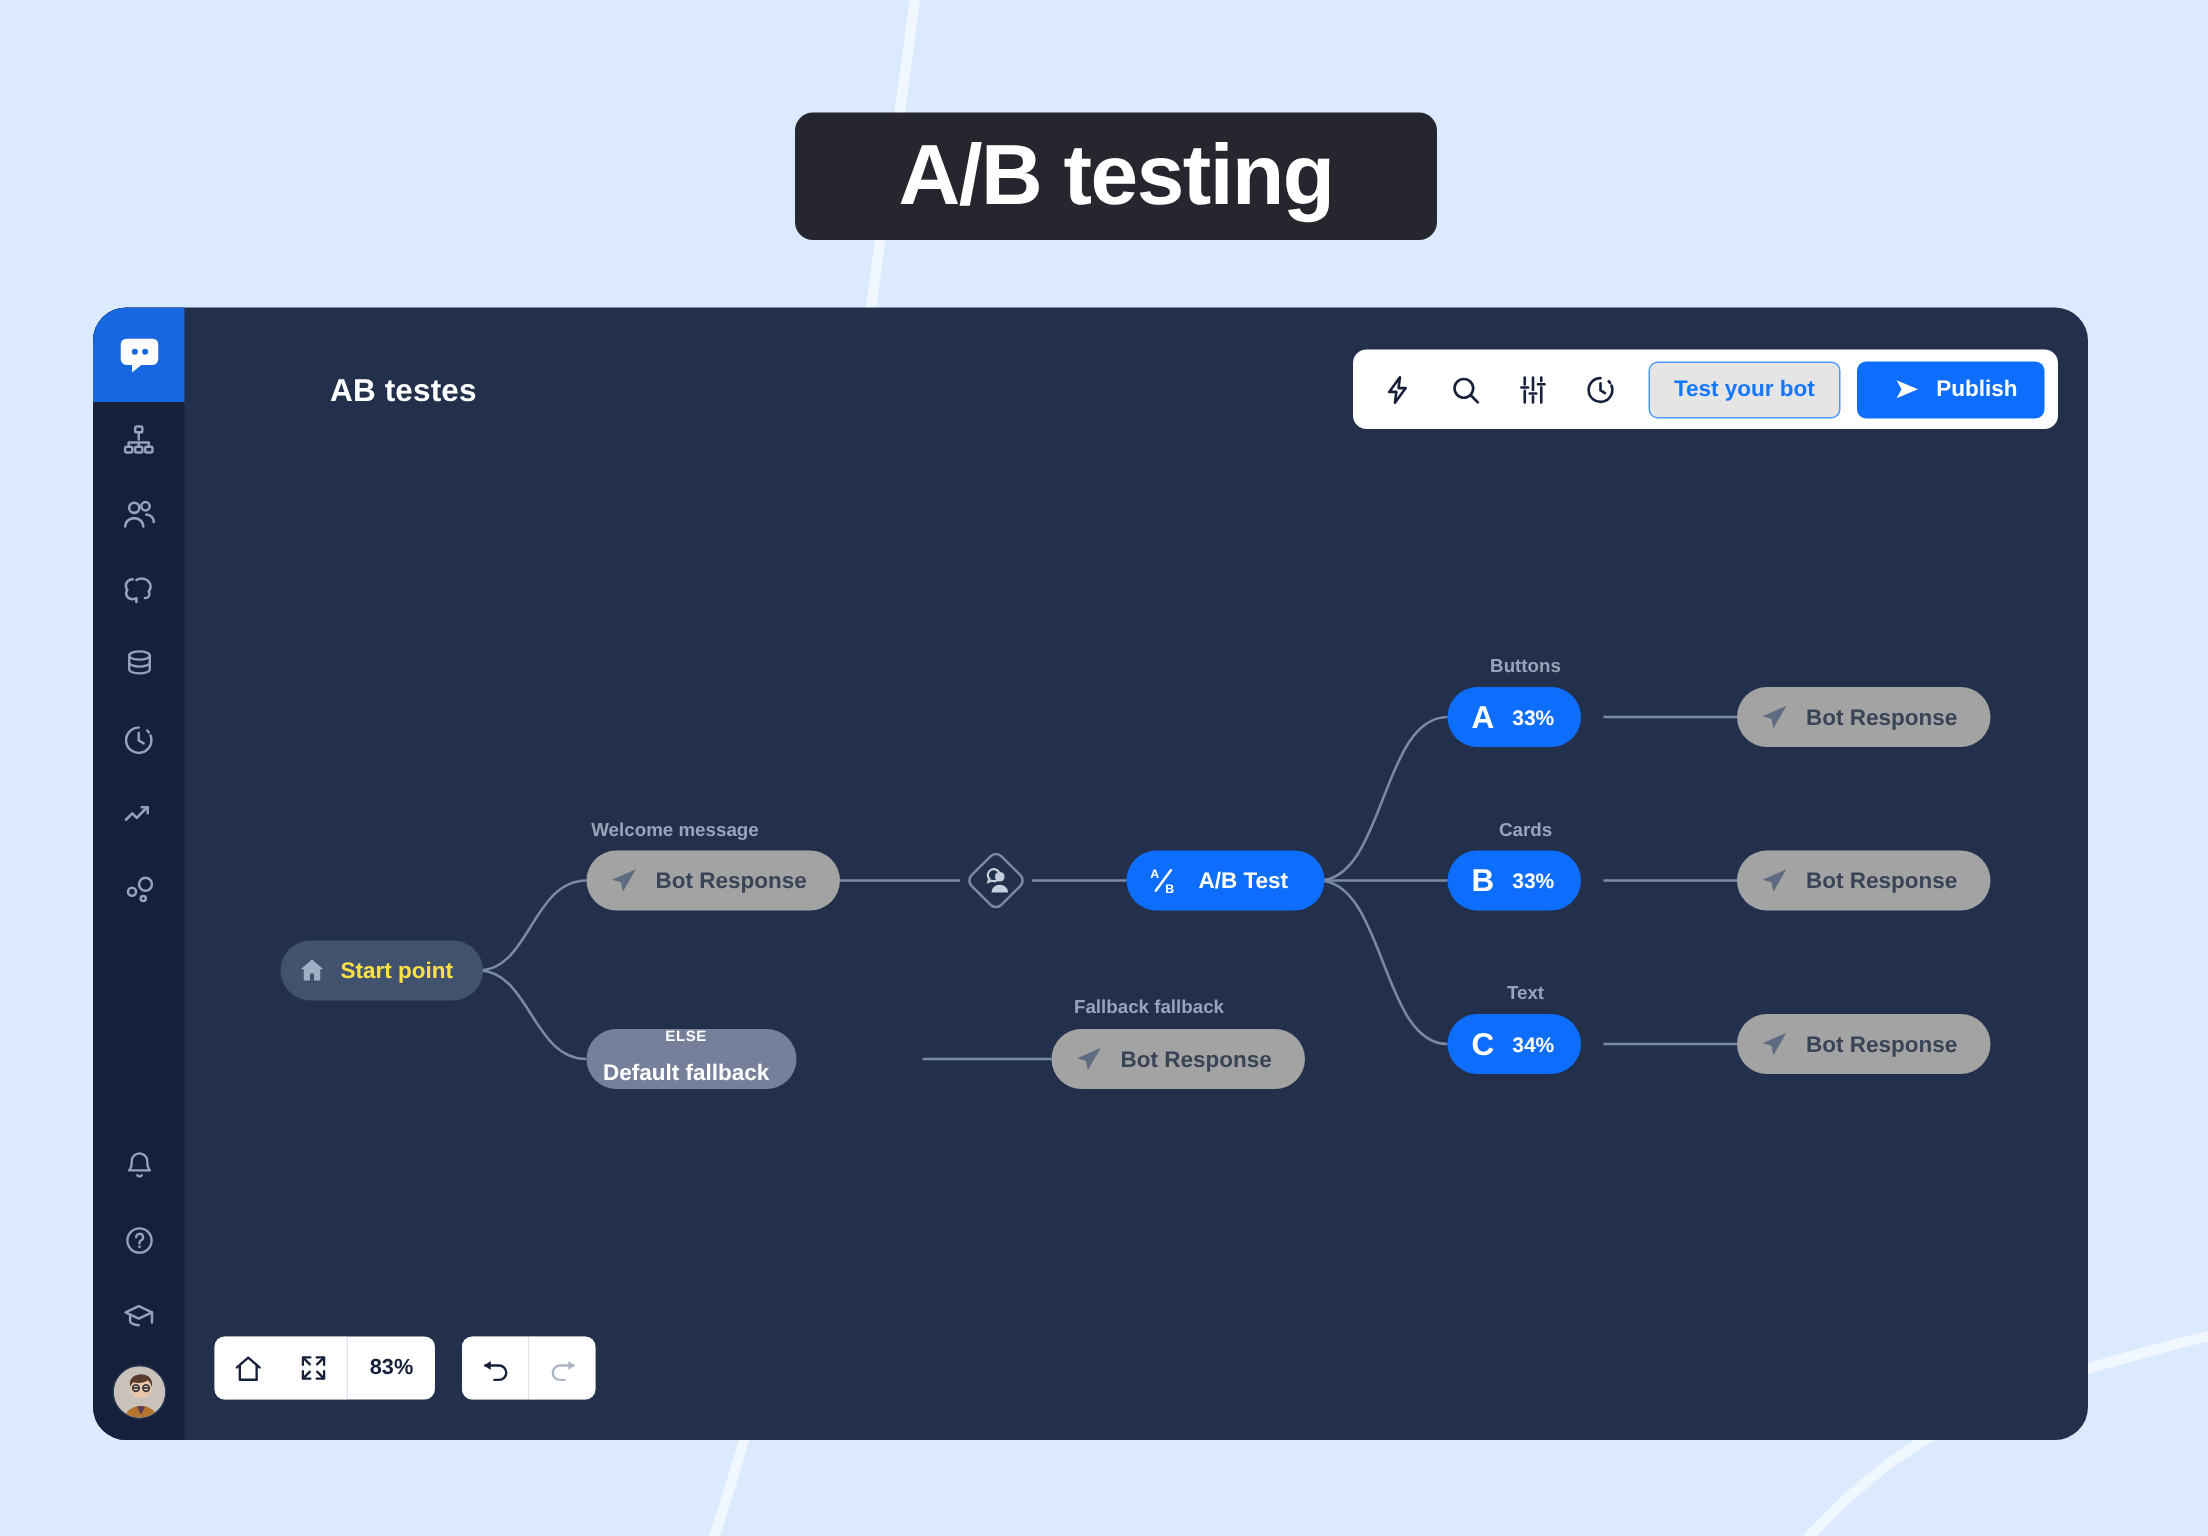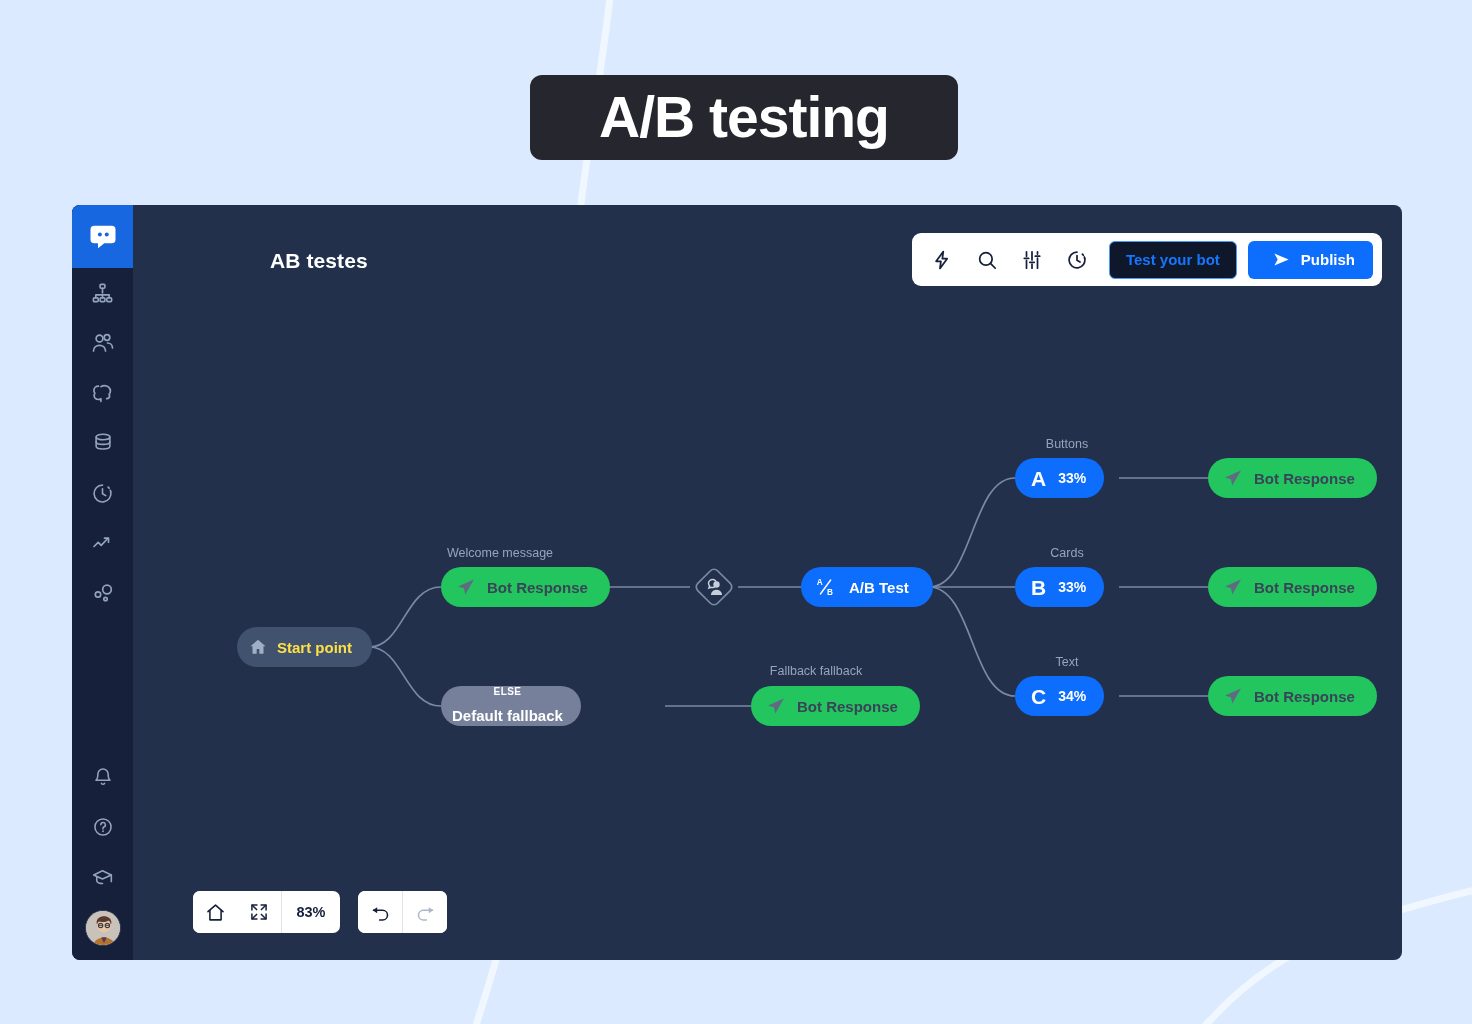--- a/index.html
+++ b/index.html
@@ -44,30 +44,29 @@
     color: #ffffff;
     font-size: 57px;
     font-weight: bold;
     letter-spacing: -1px;
     line-height: 1;
   }
 
   
   .app-window {
     position: absolute;
-    left: 72px;
+    left: 62px;
     top: 205px;
     width: 1330px;
     height: 755px;
     background: #22304c;
-    border-radius: 8px;
+    border-radius: 22px;
     overflow: hidden;
     display: flex;
     z-index: 2;
-    gap: 40px;
   }
 
   
   .sidebar {
     width: 61px;
     background: #16203a;
     display: flex;
     flex-direction: column;
     align-items: center;
     flex-shrink: 0;
@@ -149,21 +148,21 @@
     cursor: pointer;
     border-radius: 6px;
   }
   .tb-icon .ic { stroke: #16203a; stroke-width: 1.9; fill: none; stroke-linecap: round; stroke-linejoin: round; }
   .btn-test {
     height: 38px;
     padding: 0 16px;
     margin-left: 8px;
     border: 1.4px solid #4a9bff;
     border-radius: 6px;
-    background: #0f172a;
+    background: #e5e5e5;
     color: #1577ff;
     font-size: 15px;
     font-weight: bold;
     font-family: "Liberation Sans", sans-serif;
     display: flex;
     align-items: center;
     cursor: pointer;
   }
   .btn-publish {
     height: 38px;
@@ -208,33 +207,34 @@
     white-space: nowrap;
     cursor: pointer;
     user-select: none;
   }
   .node-label {
     position: absolute;
     color: #97a4ba;
     font-size: 12.5px;
     white-space: nowrap;
     text-align: center;
+    font-weight: bold;
   }
 
   
   .node-start {
     background: #41526e;
     padding: 0 20px 0 11px;
     gap: 9px;
   }
   .node-start .ntxt { color: #fde047; font-size: 15px; font-weight: bold; text-align: center; }
 
   
   .node-bot {
-    background: #22c55e;
+    background: #a3a3a3;
     padding: 0 22px 0 15px;
     gap: 11px;
     justify-content: space-between;
   }
   .node-bot .ntxt { color: #3a4457; font-size: 15px; font-weight: bold; }
 
   
   .node-fallback {
     background: #76809a;
     padding: 0 18px 0 11px;

